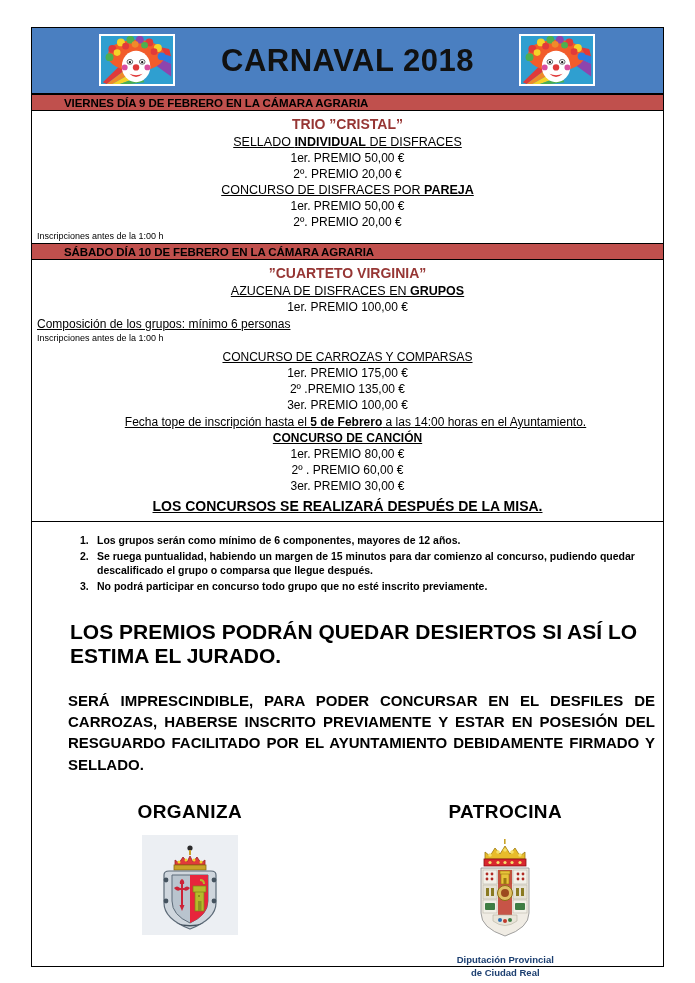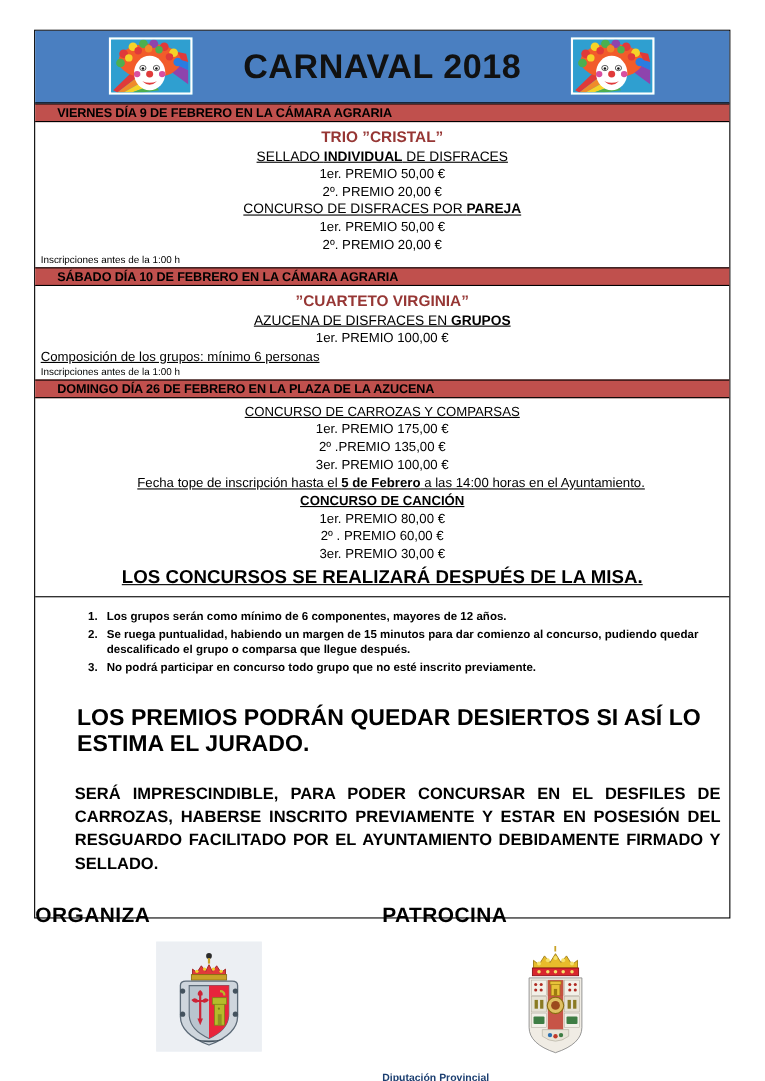--- a/index.html
+++ b/index.html
@@ -14,21 +14,21 @@
     color: #000000;
     position: relative;
     overflow: hidden;
   }
 
   .poster {
     position: absolute;
     left: 31px;
     top: 27px;
     width: 633px;
-    height: 808px;
+    height: 940px;
     border: 1.5px solid #000000;
     box-sizing: border-box;
     background: #ffffff;
   }
 
   
   .header-band {
     height: 66px;
     background: #4a7fc1;
     border-bottom: 1.5px solid #000000;
@@ -67,21 +67,21 @@
     border-bottom: 1.5px solid #000000;
     height: 17px;
     display: flex;
     align-items: center;
     box-sizing: border-box;
   }
   .red-bar span {
     font-size: 11.5px;
     font-weight: bold;
     color: #000000;
-    padding-left: 20px;
+    padding-left: 32px;
     letter-spacing: -0.1px;
   }
 
   .section-body {
     padding: 3px 0 1px 0;
   }
 
   .band-title {
     text-align: center;
     color: #963634;
@@ -127,21 +127,21 @@
 
   .deadline {
     text-align: center;
     font-size: 12px;
     margin: 3px 0 2px 0;
   }
   .deadline .u { text-decoration: underline; margin-left: 16px; }
 
   .after-mass {
     text-align: center;
-    font-size: 17px;
+    font-size: 14px;
     font-weight: bold;
     margin: 5px 0 3px 0;
   }
   .after-mass .u { text-decoration: underline; }
 
   hr.sep {
     border: none;
     border-top: 1.5px solid #000000;
     margin: 3px 0 0 0;
   }
@@ -177,21 +177,21 @@
     text-align: justify;
   }
 
   
   .footer {
     display: flex;
     margin-top: 26px;
   }
   .foot-col {
     flex: 1;
-    text-align: left;
+    text-align: center;
   }
   .foot-label {
     font-size: 19px;
     font-weight: bold;
     letter-spacing: 0.4px;
   }
   .logo-wrap {
     margin-top: 12px;
     display: flex;
     justify-content: center;
@@ -328,23 +328,20 @@
   <div class="section-body">
     <div class="band-title">”CUARTETO VIRGINIA”</div>
     <div class="contest-head">
       <span class="u"><span>AZUCENA DE DISFRACES EN </span><b>GRUPOS</b></span>
     </div>
     <div class="prize">1er. PREMIO 100,00 €</div>
     <div class="note-med">Composición de los grupos: mínimo 6 personas</div>
     <div class="note-small">Inscripciones antes de la 1:00  h</div>
   </div>
 
-  <div class="red-bar">
-    <span>DOMINGO DÍA 26  DE FEBRERO  EN LA PLAZA DE LA AZUCENA</span>
-  </div>
   <div class="section-body">
     <div class="line-center-underline">
       <span class="u">CONCURSO DE CARROZAS Y COMPARSAS</span>
     </div>
     <div class="prize">1er. PREMIO 175,00 €</div>
     <div class="prize">2º  .PREMIO 135,00 €</div>
     <div class="prize">3er. PREMIO 100,00 €</div>
     <div class="deadline">
       <span class="u"><span>Fecha tope de inscripción hasta el </span><b>5  de Febrero</b><span>  a las 14:00 horas en el Ayuntamiento.</span></span>
     </div>

